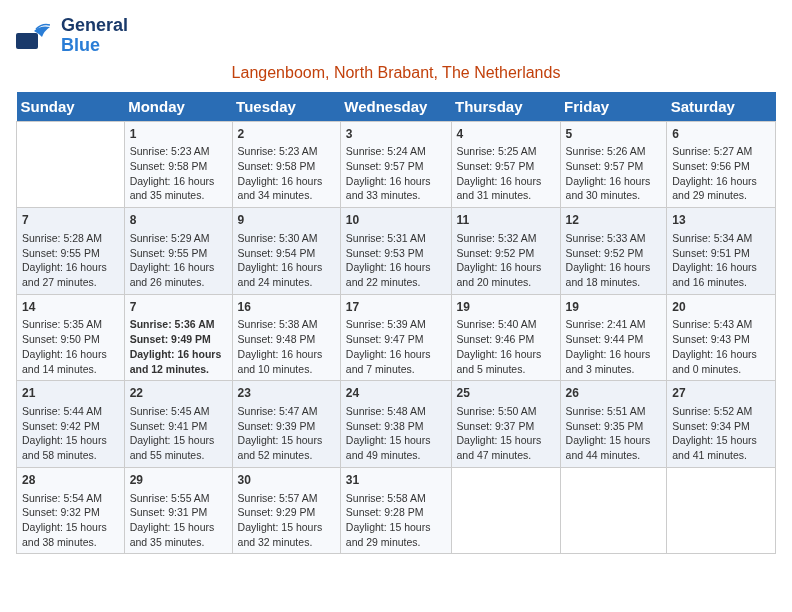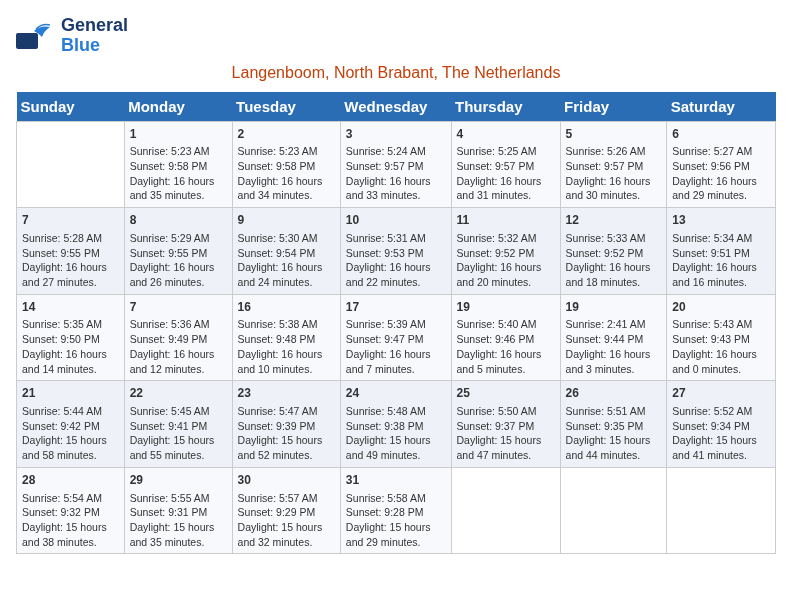--- a/index.html
+++ b/index.html
@@ -217,21 +217,21 @@
       <tr>
         <td>
           <span class="day-number">14</span>
           <div class="cell-content" style="white-space: pre-line;">Sunrise: 5:35 AM
 Sunset: 9:50 PM
 Daylight: 16 hours
 and 14 minutes.</div>
         </td>
         <td>
           <span class="day-number">7</span>
-          <div class="cell-content" style="white-space: pre-line;">Sunrise: 5:36 AM
+          <div class="cell-content" style="white-space: pre-line; font-weight: bold;">Sunrise: 5:36 AM
 Sunset: 9:49 PM
 Daylight: 16 hours
 and 12 minutes.</div>
         </td>
         <td>
           <span class="day-number">16</span>
           <div class="cell-content" style="white-space: pre-line;">Sunrise: 5:38 AM
 Sunset: 9:48 PM
 Daylight: 16 hours
 and 10 minutes.</div>

